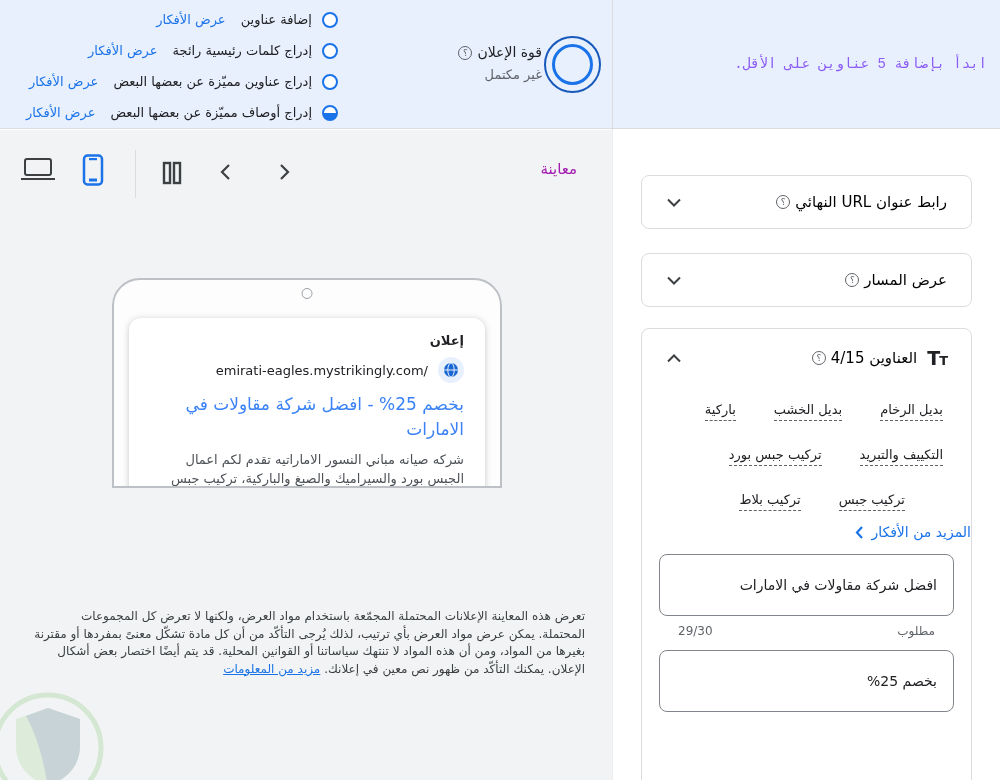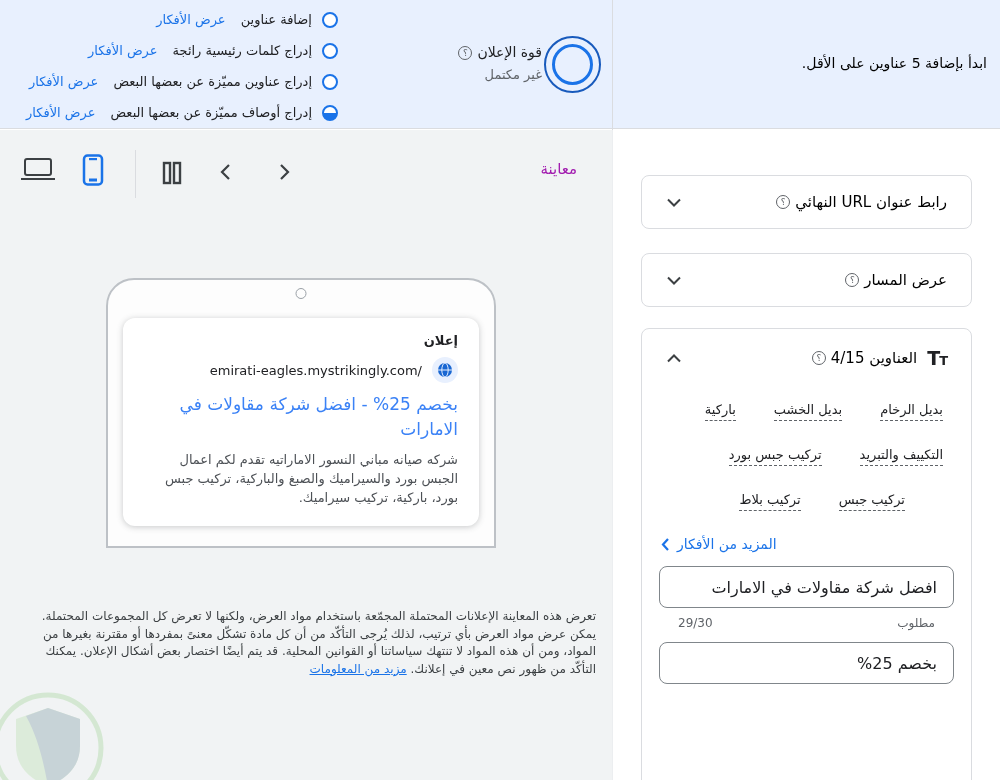--- a/index.html
+++ b/index.html
@@ -2,51 +2,51 @@
 <html lang="ar" dir="rtl"><head>
 <meta charset="utf-8">
 <style>
   * { margin:0; padding:0; box-sizing:border-box; }
   html,body { width:1000px; height:780px; overflow:hidden; }
   body { font-family:"DejaVu Sans","Liberation Sans",sans-serif; background:#fff; color:#202124; }
   .screen { position:relative; width:1000px; height:780px; direction:rtl; overflow:hidden; background:#fff; }
 
   
   .topbar { position:absolute; top:0; left:0; right:0; height:129px; background:#e8f0fe; border-bottom:1px solid #dadce0; }
-  .topbar-note { position:absolute; right:13px; top:55px; font-size:14px; color:#000000; }
+  .topbar-note { position:absolute; right:13px; top:55px; font-size:14px; color:#8b5cf6;font-family:Liberation Mono, monospace; }
   .strength-labels { position:absolute; left:418px; top:44px; width:124px; text-align:right; }
   .strength-title { font-size:14px; color:#202124; white-space:nowrap; }
   .strength-status { font-size:13px; color:#5f6368; margin-top:7px; }
   .help-circ { display:inline-flex; align-items:center; justify-content:center; width:14px; height:14px; border:1px solid #5f6368; border-radius:50%; font-size:9px; color:#5f6368; vertical-align:middle; margin-right:5px; }
   .gauge { position:absolute; left:544px; top:36px; width:57px; height:57px; border:2px solid #185abc; border-radius:50%; display:flex; align-items:center; justify-content:center; }
   .gauge-inner { width:41px; height:41px; border:3px solid #1a73e8; border-radius:50%; background:transparent; }
   .checklist { position:absolute; left:0; top:4px; width:338px; }
   .check-row { display:flex; align-items:center; height:31px; justify-content:flex-start; }
   .check-circ { flex:0 0 auto; width:16px; height:16px; border:2px solid #1a73e8; border-radius:50%; background:#fff; margin-left:10px; }
   .check-circ.half { background:linear-gradient(to top,#1a73e8 50%,#ffffff 50%); }
   .check-label { font-size:13px; color:#202124; white-space:nowrap; }
   .check-link { font-size:13px; color:#1a73e8; margin-right:15px; white-space:nowrap; cursor:pointer; }
 
   
   .left-panel { position:absolute; top:130px; right:388px; left:0; bottom:0; background:#f1f3f4; overflow:hidden; }
   .preview-label { position:absolute; left:577px; top:30px; transform:translateX(-100%); font-size:15px; color:#a21caf; }
   .tb-icon { position:absolute; display:flex; align-items:center; justify-content:center; cursor:pointer; }
   .tb-divider { position:absolute; left:135px; top:20px; width:1px; height:48px; background:#dadce0; }
 
-  .phone { position:absolute; left:106px; top:148px; width:390px; height:270px; background:#fdfdfd; border:2px solid #bdc1c6; border-radius:28px 28px 0 0; overflow:hidden; }
+  .phone { position:absolute; left:112px; top:148px; width:390px; height:210px; background:#fdfdfd; border:2px solid #bdc1c6; border-radius:28px 28px 0 0; overflow:hidden; }
   .cam { position:absolute; left:50%; top:8px; transform:translateX(-50%); width:11px; height:11px; border:1.5px solid #9aa0a6; border-radius:50%; }
   .ad-card { position:absolute; left:15px; right:15px; top:38px; height:208px; background:#fff; border-radius:12px; box-shadow:0 1px 6px rgba(60,64,67,.28); padding:15px 21px 16px; }
   .ad-badge { font-size:13px; font-weight:bold; color:#202124; }
   .ad-url-row { display:flex; align-items:center; margin-top:9px; gap:10px; }
   .globe-wrap { flex:0 0 auto; width:26px; height:26px; background:#e8f0fe; border-radius:50%; display:flex; align-items:center; justify-content:center; }
   .ad-url { font-size:13px; color:#202124; direction:ltr; unicode-bidi:isolate; }
   .ad-headline { margin-top:9px; font-size:17px; line-height:25px; color:#3b82f6; cursor:pointer; }
   .ad-desc { margin-top:8px; font-size:13px; line-height:19px; color:#4d5156; }
 
-  .disclaimer { position:absolute; right:16px; left:34px; top:478px; font-size:12px; line-height:17.5px; color:#3c4043; text-align:right; }
+  .disclaimer { position:absolute; right:27px; left:34px; top:478px; font-size:12px; line-height:17.5px; color:#3c4043; text-align:right; }
   .learn-link { color:#1a73e8; text-decoration:underline; cursor:pointer; }
   .watermark { position:absolute; left:-10px; top:556px; opacity:.5; }
 
   
   .right-panel { position:absolute; top:130px; right:0; width:388px; bottom:0; background:#fff; border-left:1px solid #eceef0; }
   .panel-sep { position:absolute; top:0; bottom:0; right:387px; width:1px; background:#dadce0; }
   .card { position:absolute; right:28px; left:28px; background:#fff; border:1px solid #dadce0; border-radius:8px; }
   .card1 { top:45px; height:54px; }
   .card2 { top:123px; height:54px; }
   .card3 { top:198px; height:590px; }
@@ -57,23 +57,23 @@
   .c3-head { display:flex; align-items:center; padding:18px 24px 0; cursor:pointer; }
   .tt-icon { font-weight:bold; color:#202124; margin-left:10px; letter-spacing:-1px; }
   .tt-big { font-size:19px; } .tt-small { font-size:13px; }
   .tip-row { display:flex; align-items:flex-start; padding:0 12px 0 24px; margin-top:34px; }
   .tip-caret { margin-top:12px; margin-left:8px; flex:0 0 auto; cursor:pointer; }
   .tip-text { font-size:13px; line-height:21px; color:#202124; text-align:right; max-width:276px; }
   .kw-rows { margin-top:20px; }
   .kw-row { display:flex; justify-content:flex-start; align-items:center; padding-right:28px; gap:38px; height:45px; }
   .kw-row.indent { padding-right:66px; }
   .kw { font-size:13px; color:#202124; border-bottom:1.5px dashed #5f6368; padding-bottom:3px; white-space:nowrap; cursor:pointer; }
-  .more-ideas { margin-top:12px; padding:0 0 0 18px; text-align:left; font-size:14px; color:#1a73e8; display:flex; justify-content:flex-end; align-items:center; gap:7px; cursor:pointer; }
+  .more-ideas { padding:0 0 0 18px; text-align:left; font-size:14px; color:#1a73e8; display:flex; align-items:center; gap:7px; cursor:pointer; }
   .input-wrap { padding:0 17px; }
-  .text-input { margin-top:14px; height:42px; border:1px solid #80868b; border-radius:8px; background:#fff; display:flex; align-items:center; padding:0 16px; font-size:16px; color:#202124; cursor:text; }
+  .text-input { margin-top:14px; height:62px; border:1px solid #80868b; border-radius:8px; background:#fff; display:flex; align-items:center; padding:0 16px; font-size:14px; color:#202124; cursor:text; }
   .input-meta { display:flex; justify-content:space-between; padding:0 19px; margin-top:8px; font-size:12px; color:#5f6368; }
 </style>
 </head>
 <body>
 
 <div class="screen">
 
   <div class="topbar">
     <div class="topbar-note">ابدأ بإضافة 5 عناوين على الأقل.</div>
 

